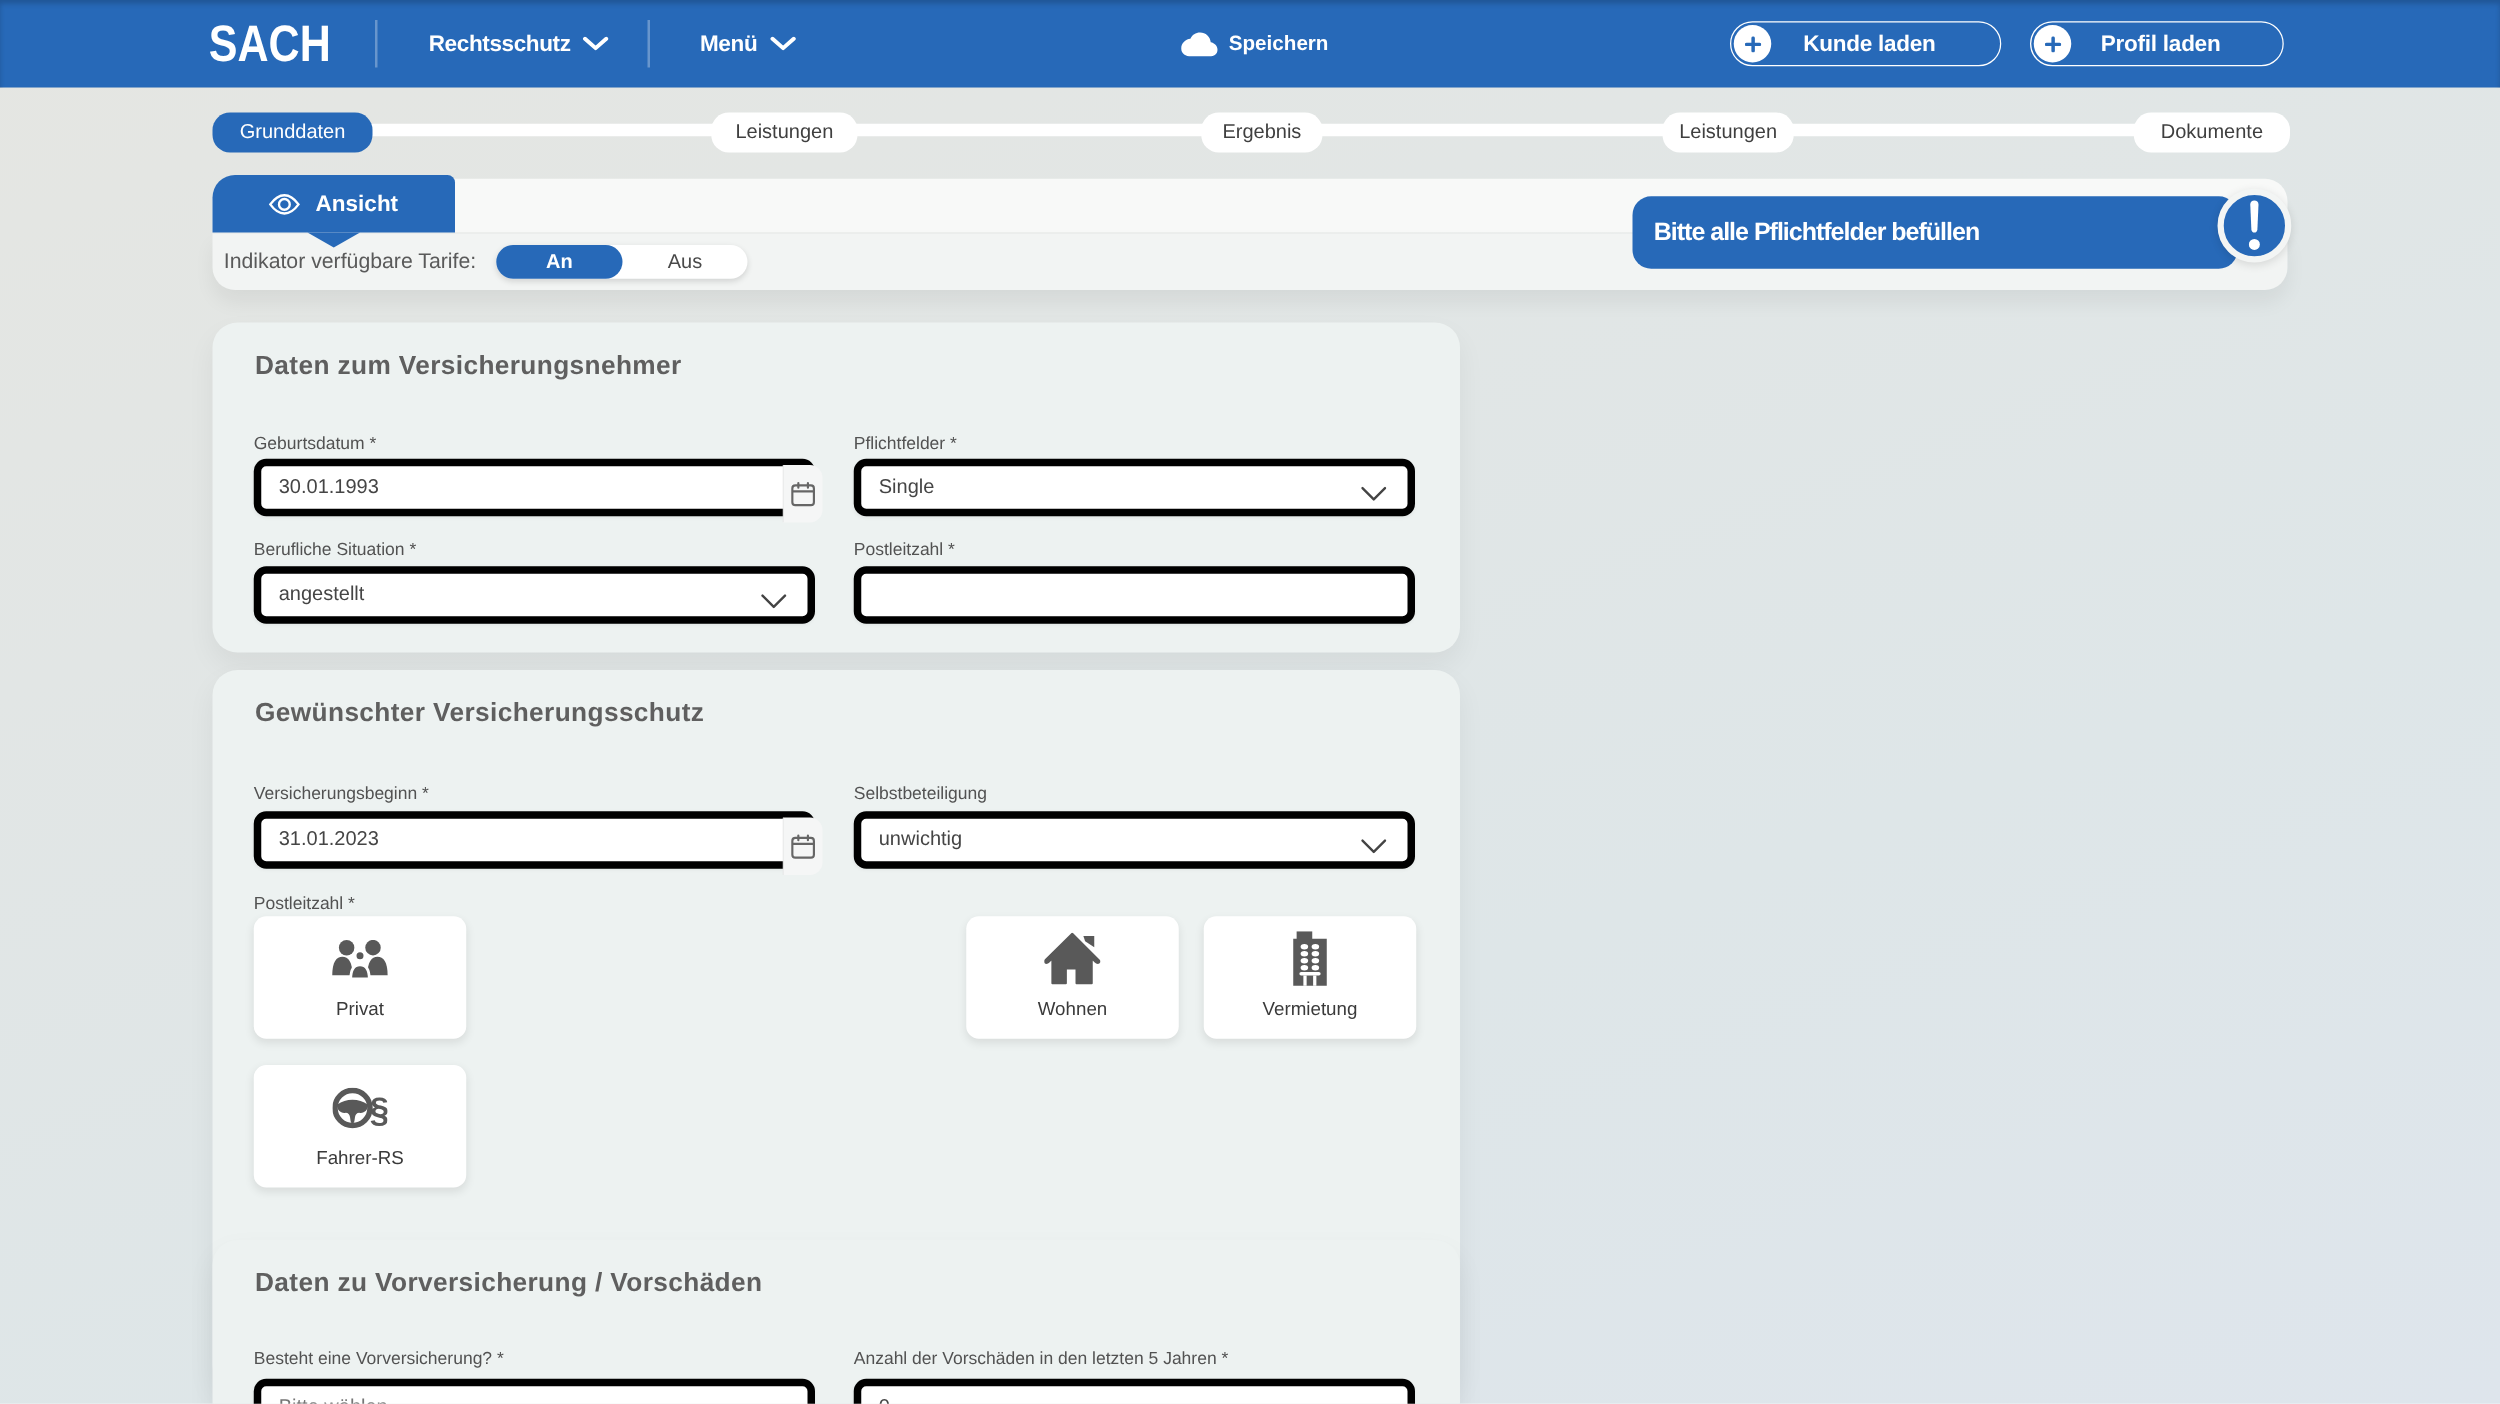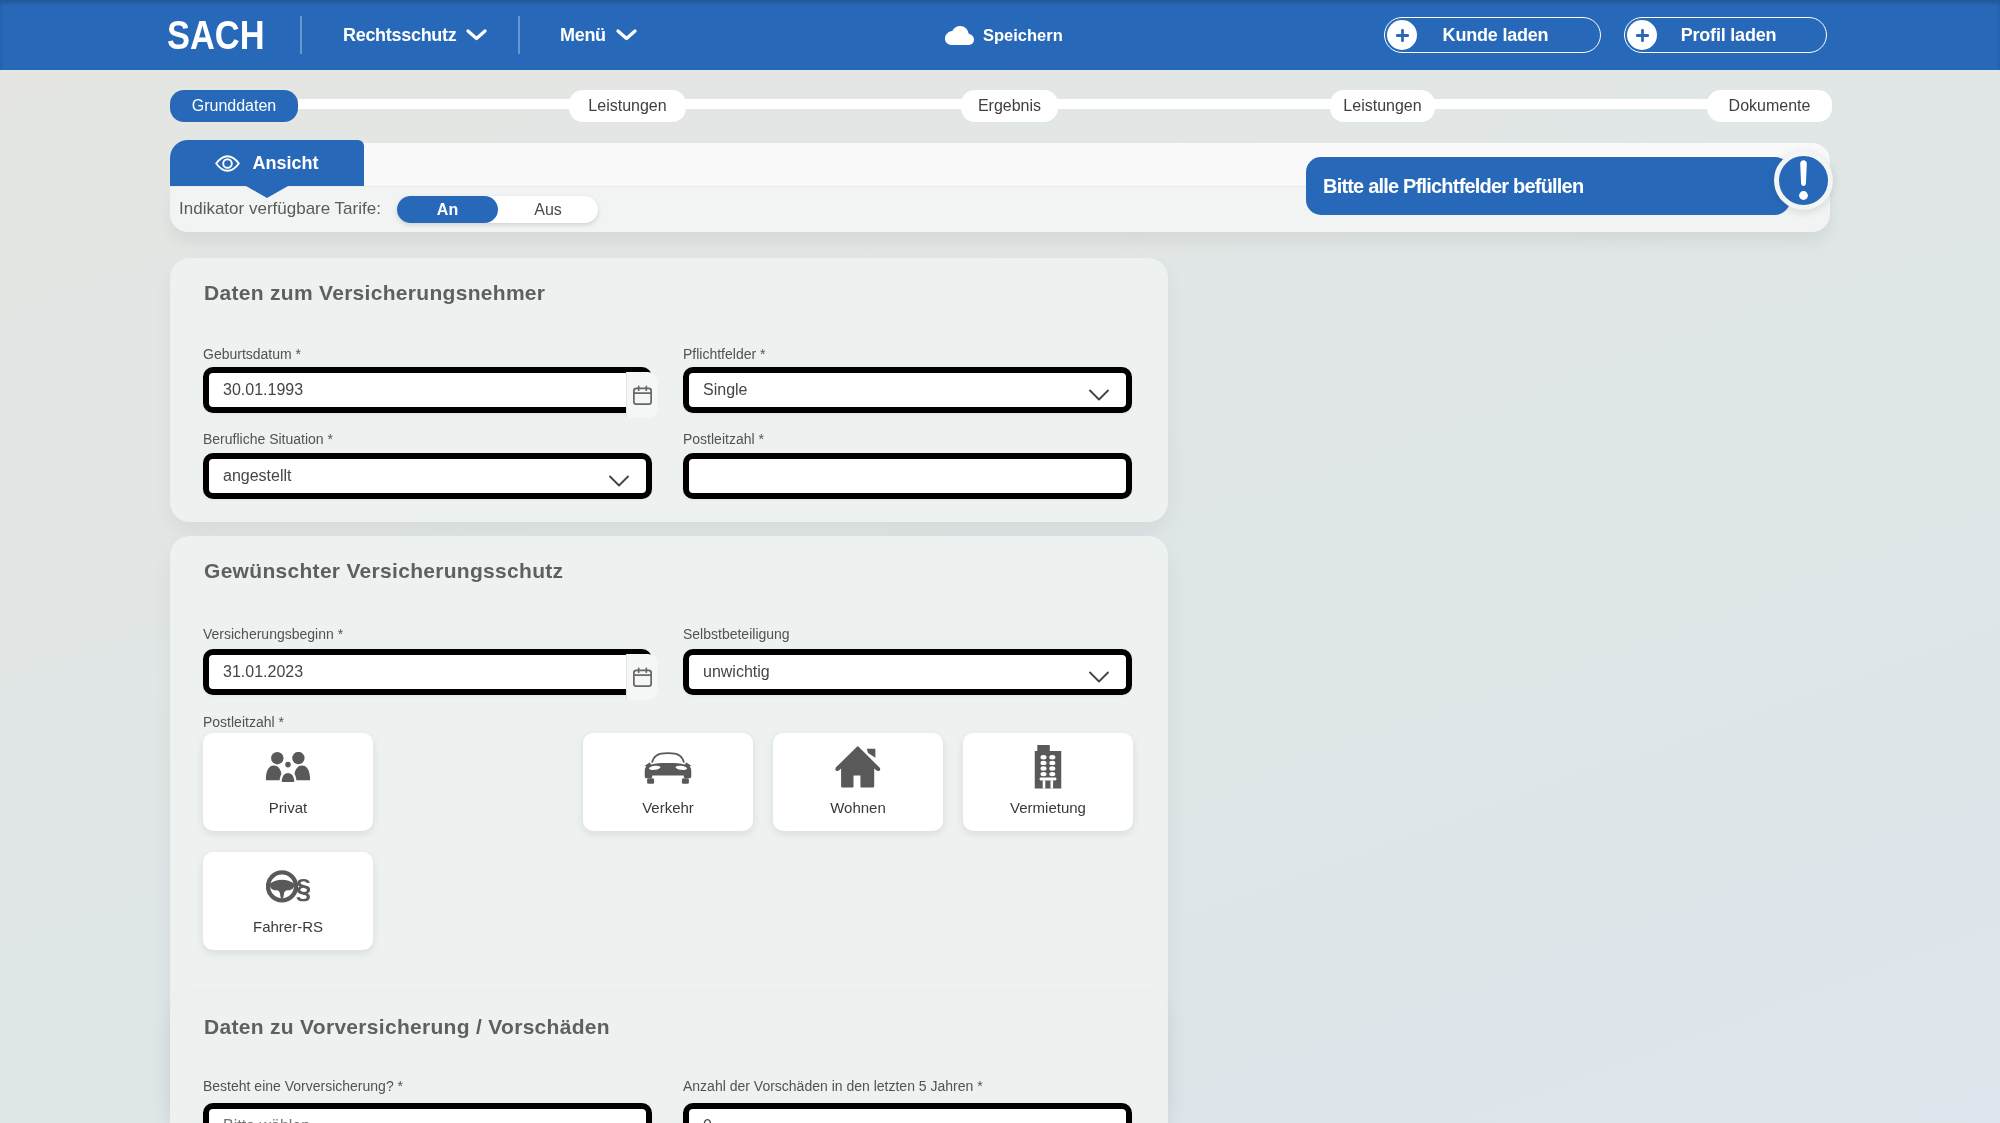--- a/index.html
+++ b/index.html
@@ -186,33 +186,20 @@
         </g>
         <g fill="#595959" stroke="#fff" stroke-width="2.2">
           <circle cx="22.5" cy="12.6" r="3.9"></circle>
           <path d="M15.1 31 C15.1 23.5 17.8 19.8 22.5 19.8 C27.2 19.8 29.9 23.5 29.9 31 Z"></path>
         </g>
       </svg>
       <div class="lbl">Privat</div>
     </div>
 
 
-    <div class="tile" style="left:413px; top:197px;">
-      <svg width="47" height="32" viewBox="0 0 47 32" style="top:19px;">
-        <path d="M7.5 10.6 C9.2 4.2 12.5 1.2 23.5 1.2 C34.5 1.2 37.8 4.2 39.5 10.6" fill="none" stroke="#595959" stroke-width="1.7"></path>
-        <path d="M0.5 13.6 L5.2 10.6 L6.8 12.4 L2.2 15.2 Z" fill="#595959"></path>
-        <path d="M46.5 13.6 L41.8 10.6 L40.2 12.4 L44.8 15.2 Z" fill="#595959"></path>
-        <path d="M4.5 13.2 C9 11.6 14 11 23.5 11 C33 11 38 11.6 42.5 13.2 C45.5 14.3 47 16 47 18.8 L47 24.2 C47 25.4 46.1 26.3 44.9 26.3 L41.2 26.3 C40 26.3 39.2 25.4 39.2 24.2 L39.2 23.6 L7.8 23.6 L7.8 24.2 C7.8 25.4 7 26.3 5.8 26.3 L2.1 26.3 C0.9 26.3 0 25.4 0 24.2 L0 18.8 C0 16 1.5 14.3 4.5 13.2 Z" fill="#595959"></path>
-        <ellipse cx="10.2" cy="15.8" rx="5.8" ry="2" fill="#fff" transform="rotate(-7 10.2 15.8)"></ellipse>
-        <ellipse cx="36.8" cy="15.8" rx="5.8" ry="2" fill="#fff" transform="rotate(7 36.8 15.8)"></ellipse>
-        <rect x="2.6" y="26.3" width="7" height="5.4" rx="1.5" fill="#595959"></rect>
-        <rect x="37.4" y="26.3" width="7" height="5.4" rx="1.5" fill="#595959"></rect>
-      </svg>
-      <div class="lbl">Verkehr</div>
-    </div>
 
     <div class="tile" style="left:603px; top:197px;">
       <svg width="45" height="42" viewBox="0 0 45 42" style="top:13px;">
         <path d="M31.2 2.8 L39.9 2.8 L39.9 11.7 L32.6 7 Z" fill="#595959"></path>
         <path d="M22.3 1 L43.7 22.4 C44.4 23.2 43.9 24.3 42.8 24.3 C42 24.3 41.3 23.9 40.6 23.2 L37.9 20.5 L37.9 40.6 L25.7 40.6 L25.7 28.7 L17.2 28.7 L17.2 40.6 L6.4 40.6 L6.4 20.5 L3.7 23.2 C3 23.9 2.3 24.3 1.5 24.3 C0.4 24.3 -0.1 23.2 0.6 22.4 Z" fill="#595959" stroke="#595959" stroke-width="1.6" stroke-linejoin="round"></path>
       </svg>
       <div class="lbl">Wohnen</div>
     </div>
 
     <div class="tile" style="left:793px; top:197px;">

